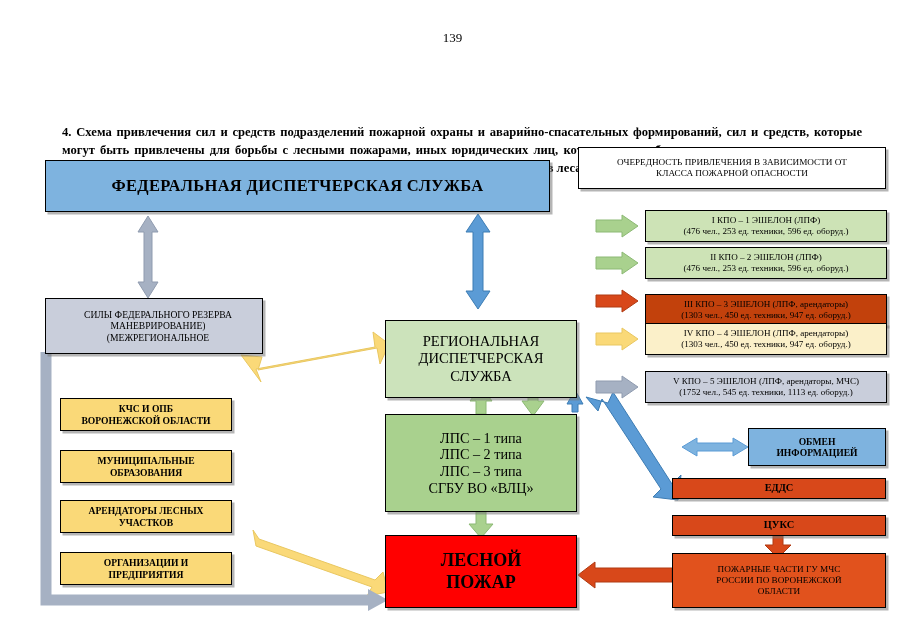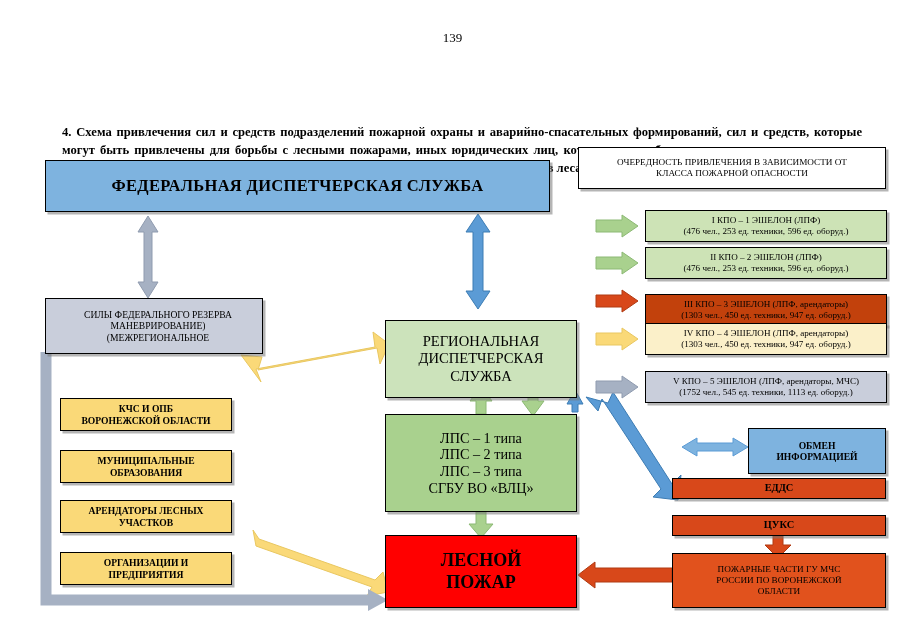--- a/index.html
+++ b/index.html
@@ -109,21 +109,21 @@
     font-size: 9.1px;
   }
   #e1 { top: 210px; background: #CDE3B6; }
   #e2 { top: 247px; background: #CDE3B6; }
   #e3 { top: 294px; background: #c2410c; }
   #e4 { top: 323px; background: #FBF0C9; }
   #e5 { top: 371px; background: #C9CEDB; }
 
   
   #exchange {
-    left: 748px; top: 428px; width: 138px; height: 46px;
+    left: 748px; top: 428px; width: 138px; height: 38px;
     background: #7EB3DF; font-size: 9.6px; font-weight: bold;
   }
   #eddc {
     left: 672px; top: 478px; width: 214px; height: 21px;
     background: #D8481A; font-size: 10.4px; font-weight: bold;
   }
   #cuks {
     left: 672px; top: 515px; width: 214px; height: 21px;
     background: #D8481A; font-size: 10.4px; font-weight: bold;
   }

